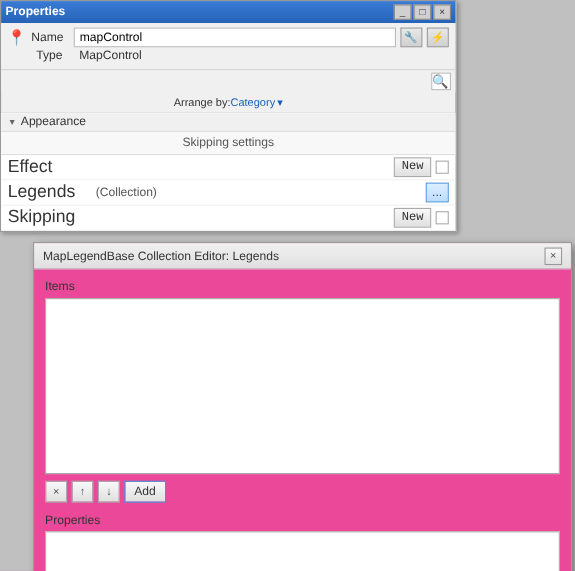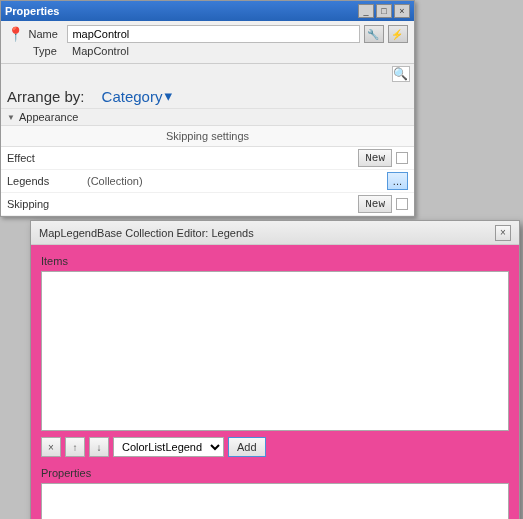--- a/index.html
+++ b/index.html
@@ -115,26 +115,27 @@
       height: 16px;
       border: 1px solid #bbb;
       background: white;
       display: flex;
       align-items: center;
       justify-content: center;
     }
 
     .arrange-row {
       padding: 3px 6px;
-      font-size: 15px;
+      font-size: 10px;
       color: #333;
       border-bottom: 1px solid #e0e0e0;
       display: flex;
       align-items: center;
-      gap: 17px;
+      gap: 0;
+      justify-content: center;
     }
 
     .arrange-dropdown {
       color: #1a5fb4;
       cursor: pointer;
       display: flex;
       align-items: center;
       gap: 2px;
     }
 
@@ -171,21 +172,21 @@
     .prop-row {
       display: flex;
       align-items: center;
       padding: 2px 6px;
       border-bottom: 1px solid #f0f0f0;
       min-height: 22px;
     }
 
     .prop-name {
       width: 80px;
-      font-size: 11px;
+      font-size: 16px;
       color: #333;
     }
 
     .prop-value {
       flex: 1;
       font-size: 11px;
       color: #555;
     }
 
     .prop-actions {
@@ -453,23 +454,20 @@
   </div>
 
   <div class="dialog-body">
     <div class="items-section">
       <div class="section-label">Items</div>
       <div class="items-listbox"></div>
       <div class="items-toolbar">
         <div class="icon-btn">×</div>
         <div class="icon-btn">↑</div>
         <div class="icon-btn">↓</div>
-        <select class="type-select">
-          <option>ColorListLegend</option>
-        </select>
         <button class="add-btn">Add</button>
       </div>
     </div>
 
     <div class="properties-section">
       <div class="section-label">Properties</div>
       <div class="properties-listbox"></div>
     </div>
   </div>
 

